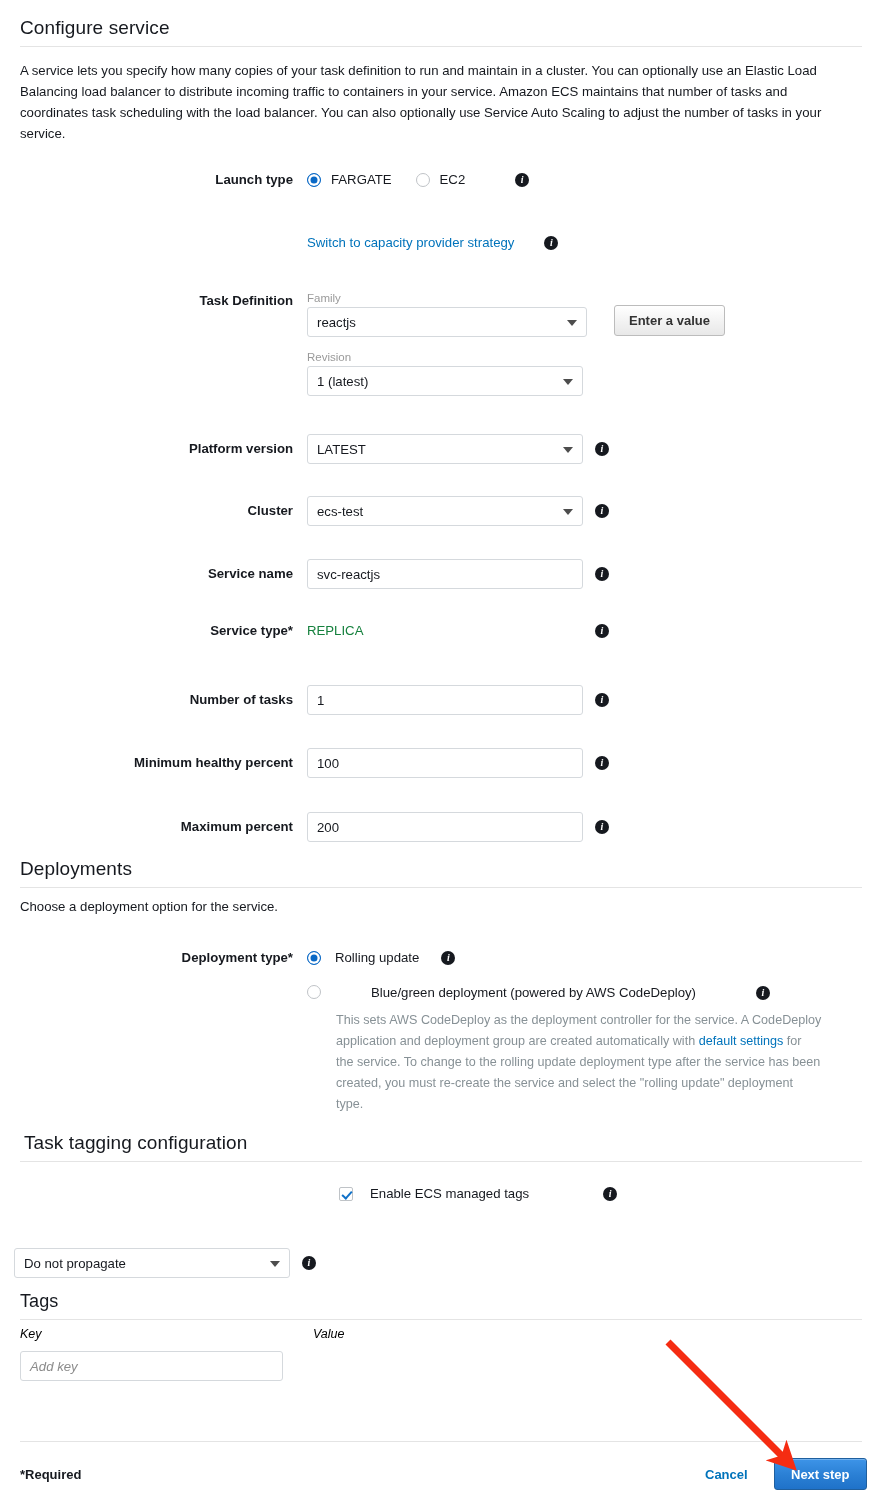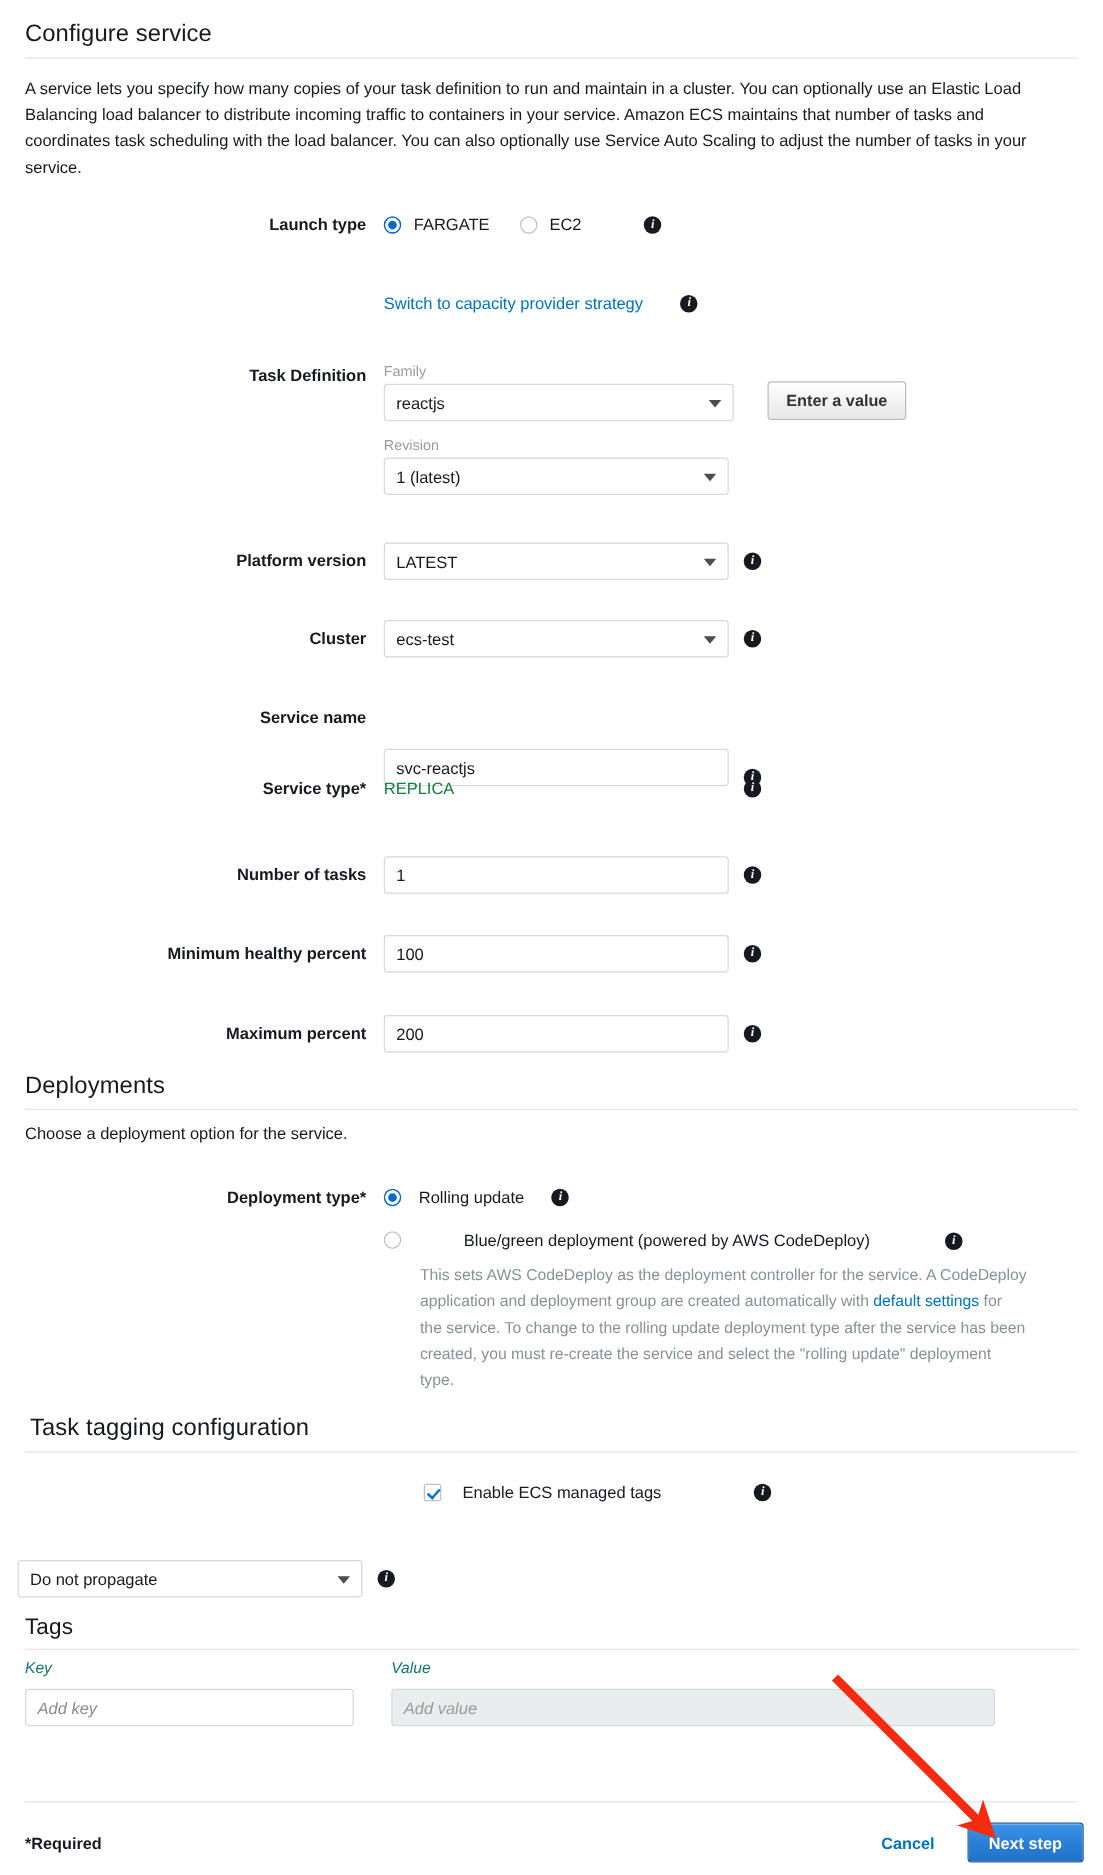--- a/index.html
+++ b/index.html
@@ -198,21 +198,21 @@
     color: #0073bb;
     font-size: 13px;
     font-weight: bold;
     cursor: pointer;
   }
 
   
   .tag-col-head {
     font-size: 12.5px;
     font-style: italic;
-    color: #0f766e;
+    color: #000000;
   }
 
   
   #arrow-overlay {
     position: absolute;
     left: 0; top: 0;
     width: 882px; height: 1500px;
     pointer-events: none;
   }
 </style>
@@ -282,21 +282,21 @@
       <div class="sel" style="width:276px;">
         <span>ecs-test</span>
         <span class="caret"></span>
       </div>
       <div class="info" style="margin-left:12px;">i</div>
     </div>
   </div>
 
   <div class="row" style="left:0px; top:559px; width:640px;">
     <div class="flabel" style="width:293px; padding-top:7px;">Service name</div>
-    <div style="display:flex; align-items:flex-end; margin-left:14px;margin-top:40px;">
+    <div style="display:flex; align-items:center; margin-left:14px;">
       <div class="inp" style="width:276px;">
         <span>svc-reactjs</span>
       </div>
       <div class="info" style="margin-left:12px;">i</div>
     </div>
   </div>
 
   <div class="row" style="left:0px; top:623px; width:640px;">
     <div class="flabel" style="width:293px;">Service type*</div>
     <div style="display:flex; align-items:center; margin-left:14px;">
@@ -381,23 +381,20 @@
   </div>
 
   <div class="section-head" style="position:absolute; left:20px; top:1291px; font-size:18px;">Tags</div>
   <div class="hr" style="position:absolute; left:20px; top:1319px; width:842px;"></div>
 
   <div class="tag-col-head" style="position:absolute; left:20px; top:1327px;">Key</div>
   <div class="tag-col-head" style="position:absolute; left:313px; top:1327px;">Value</div>
 
   <div class="inp ph" style="position:absolute; left:20px; top:1351px; width:263px; height:30px;">
     <span>Add key</span>
-  </div>
-  <div class="inp disabled" style="position:absolute; left:313px; top:1351px; width:483px; height:30px;">
-    <span>Add value</span>
   </div>
 
   <div class="hr" style="position:absolute; left:20px; top:1441px; width:842px;"></div>
 
   <div style="position:absolute; left:20px; top:1467px; font-size:13px; font-weight:bold; color:#16191f;">*Required</div>
 
   <div class="btn-cancel" style="position:absolute; left:705px; top:1467px;">Cancel</div>
 
   <button class="btn-primary" style="position:absolute; left:774px; top:1458px;">Next step</button>
 

